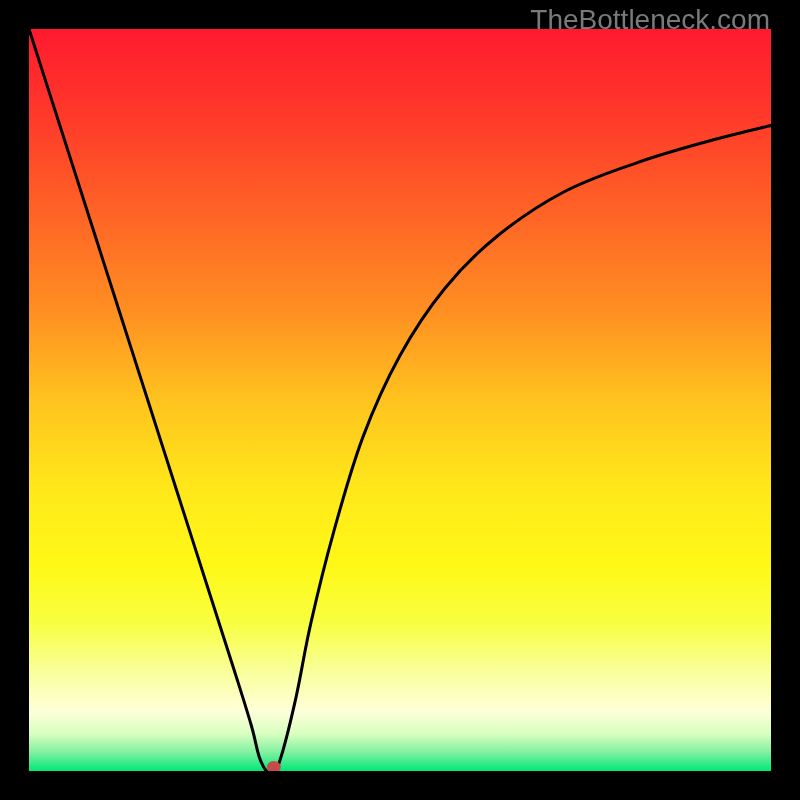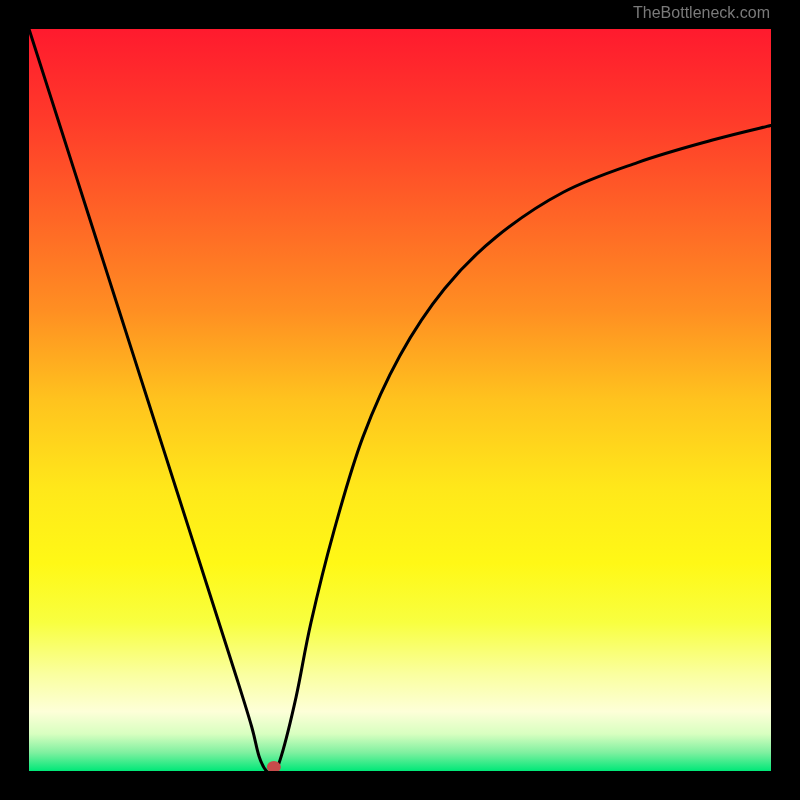--- a/index.html
+++ b/index.html
@@ -3,21 +3,21 @@
 <meta charset="utf-8">
 <style>
   html,body{margin:0;padding:0;width:800px;height:800px;background:#000;}
   .plot-frame{position:relative;width:800px;height:800px;background:#000;}
   .plot-area{position:absolute;left:29px;top:29px;width:742px;height:742px;overflow:hidden;}
   .watermark{
     position:absolute;
     top:4px;
     right:30px;
     font-family:Arial,Helvetica,sans-serif;
-    font-size:16px;
+    font-size:28px;
     font-weight:400;
     color:#7a7a7a;
     letter-spacing:0px;
     z-index:5;
   }
   svg{display:block;}
 </style>
 </head>
 <body>
 

